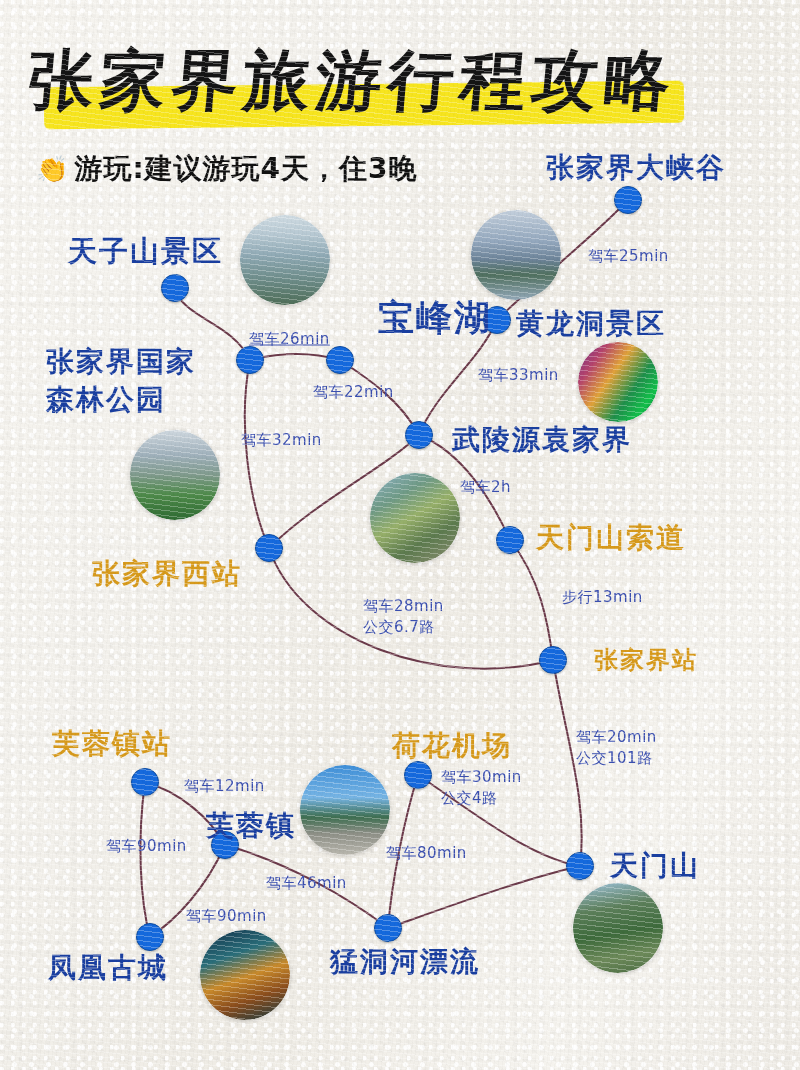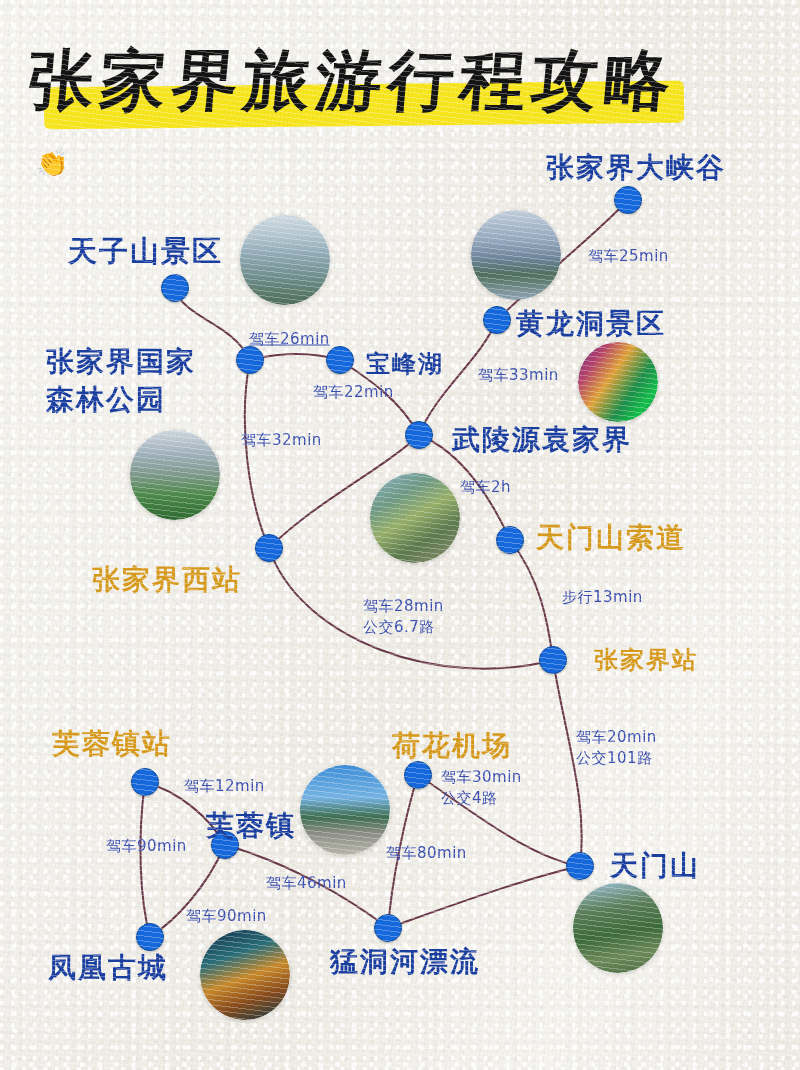--- a/index.html
+++ b/index.html
@@ -78,20 +78,21 @@
 
 <div id="page">
 
   <div id="title-wrap">
     <div id="hl"></div>
     <div id="title">张家界旅游行程攻略</div>
   </div>
 
   <div id="subtitle-row">
     <span id="clap">👏</span>
+    <span id="subtitle">游玩:建议游玩4天，住3晚</span>
   </div>
 
   <svg id="edges" viewBox="0 0 800 1070">
       <path d="M175,288 C182,318 232,322 250,360" fill="none" stroke="#6b3a4a" stroke-width="2" stroke-linecap="round"></path>
       <path d="M250,360 C282,352 312,352 340,360" fill="none" stroke="#6b3a4a" stroke-width="2" stroke-linecap="round"></path>
       <path d="M340,360 C370,380 400,400 419,435" fill="none" stroke="#6b3a4a" stroke-width="2" stroke-linecap="round"></path>
       <path d="M250,360 C238,420 248,500 269,548" fill="none" stroke="#6b3a4a" stroke-width="2" stroke-linecap="round"></path>
       <path d="M628,200 C590,240 535,282 497,320" fill="none" stroke="#6b3a4a" stroke-width="2" stroke-linecap="round"></path>
       <path d="M497,320 C480,360 436,392 419,435" fill="none" stroke="#6b3a4a" stroke-width="2" stroke-linecap="round"></path>
       <path d="M419,435 C462,452 492,500 510,540" fill="none" stroke="#6b3a4a" stroke-width="2" stroke-linecap="round"></path>
@@ -147,27 +148,27 @@
       <div class="node" title="芙蓉镇站" style="left: 145px; top: 782px; width: 26px; height: 26px; background: rgb(21, 105, 221);"></div>
       <div class="node" title="荷花机场" style="left: 418px; top: 775px; width: 26px; height: 26px; background: rgb(21, 105, 221);"></div>
       <div class="node" title="芙蓉镇" style="left: 225px; top: 845px; width: 26px; height: 26px; background: rgb(21, 105, 221);"></div>
       <div class="node" title="天门山" style="left: 580px; top: 866px; width: 26px; height: 26px; background: rgb(21, 105, 221);"></div>
       <div class="node" title="猛洞河漂流" style="left: 388px; top: 928px; width: 26px; height: 26px; background: rgb(21, 105, 221);"></div>
       <div class="node" title="凤凰古城" style="left: 150px; top: 937px; width: 26px; height: 26px; background: rgb(21, 105, 221);"></div>
     </div>
   <div id="places">
       <div class="place blue" style="left: 68px; top: 252px; font-size: 29px; color: rgb(26, 63, 160);">天子山景区</div>
       <div class="place blue" style="left: 546px; top: 168px; font-size: 28px; color: rgb(26, 63, 160);">张家界大峡谷</div>
-      <div class="place blue" style="left: 366px; top: 318px; font-size: 24px; color: rgb(26, 63, 160); margin-top: 46px;">宝峰湖</div>
+      <div class="place blue" style="left: 378px; top: 318px; font-size: 36px; color: rgb(26, 63, 160);">宝峰湖</div>
       <div class="place blue" style="left: 516px; top: 324px; font-size: 28px; color: rgb(26, 63, 160);">黄龙洞景区</div>
       <div class="place blue" style="left: 46px; top: 362px; font-size: 28px; color: rgb(26, 63, 160);">张家界国家</div>
       <div class="place blue" style="left: 46px; top: 400px; font-size: 28px; color: rgb(26, 63, 160);">森林公园</div>
       <div class="place blue" style="left: 452px; top: 440px; font-size: 28px; color: rgb(26, 63, 160);">武陵源袁家界</div>
       <div class="place orange" style="left: 536px; top: 538px; font-size: 28px; color: rgb(215, 154, 28);">天门山索道</div>
-      <div class="place orange" style="left: 92px; top: 574px; font-size: 28px; color: rgb(215, 154, 28); margin-top: 6px;">张家界西站</div>
+      <div class="place orange" style="left: 92px; top: 574px; font-size: 28px; color: rgb(215, 154, 28);">张家界西站</div>
       <div class="place orange" style="left: 594px; top: 660px; font-size: 24px; color: rgb(215, 154, 28);">张家界站</div>
       <div class="place orange" style="left: 52px; top: 744px; font-size: 28px; color: rgb(215, 154, 28);">芙蓉镇站</div>
       <div class="place orange" style="left: 356px; top: 746px; font-size: 28px; color: rgb(215, 154, 28); margin-left: 36px;">荷花机场</div>
       <div class="place blue" style="left: 206px; top: 826px; font-size: 28px; color: rgb(26, 63, 160);">芙蓉镇</div>
       <div class="place blue" style="left: 598px; top: 866px; font-size: 28px; color: rgb(26, 63, 160); margin-left: 12px;">天门山</div>
       <div class="place blue" style="left: 330px; top: 962px; font-size: 28px; color: rgb(26, 63, 160);">猛洞河漂流</div>
       <div class="place blue" style="left: 48px; top: 968px; font-size: 28px; color: rgb(26, 63, 160);">凤凰古城</div>
     </div>
   <div id="elabels">
       <div class="edgelabel" style="left: 249px; top: 339px; color: rgb(58, 79, 176); text-decoration: underline;">

